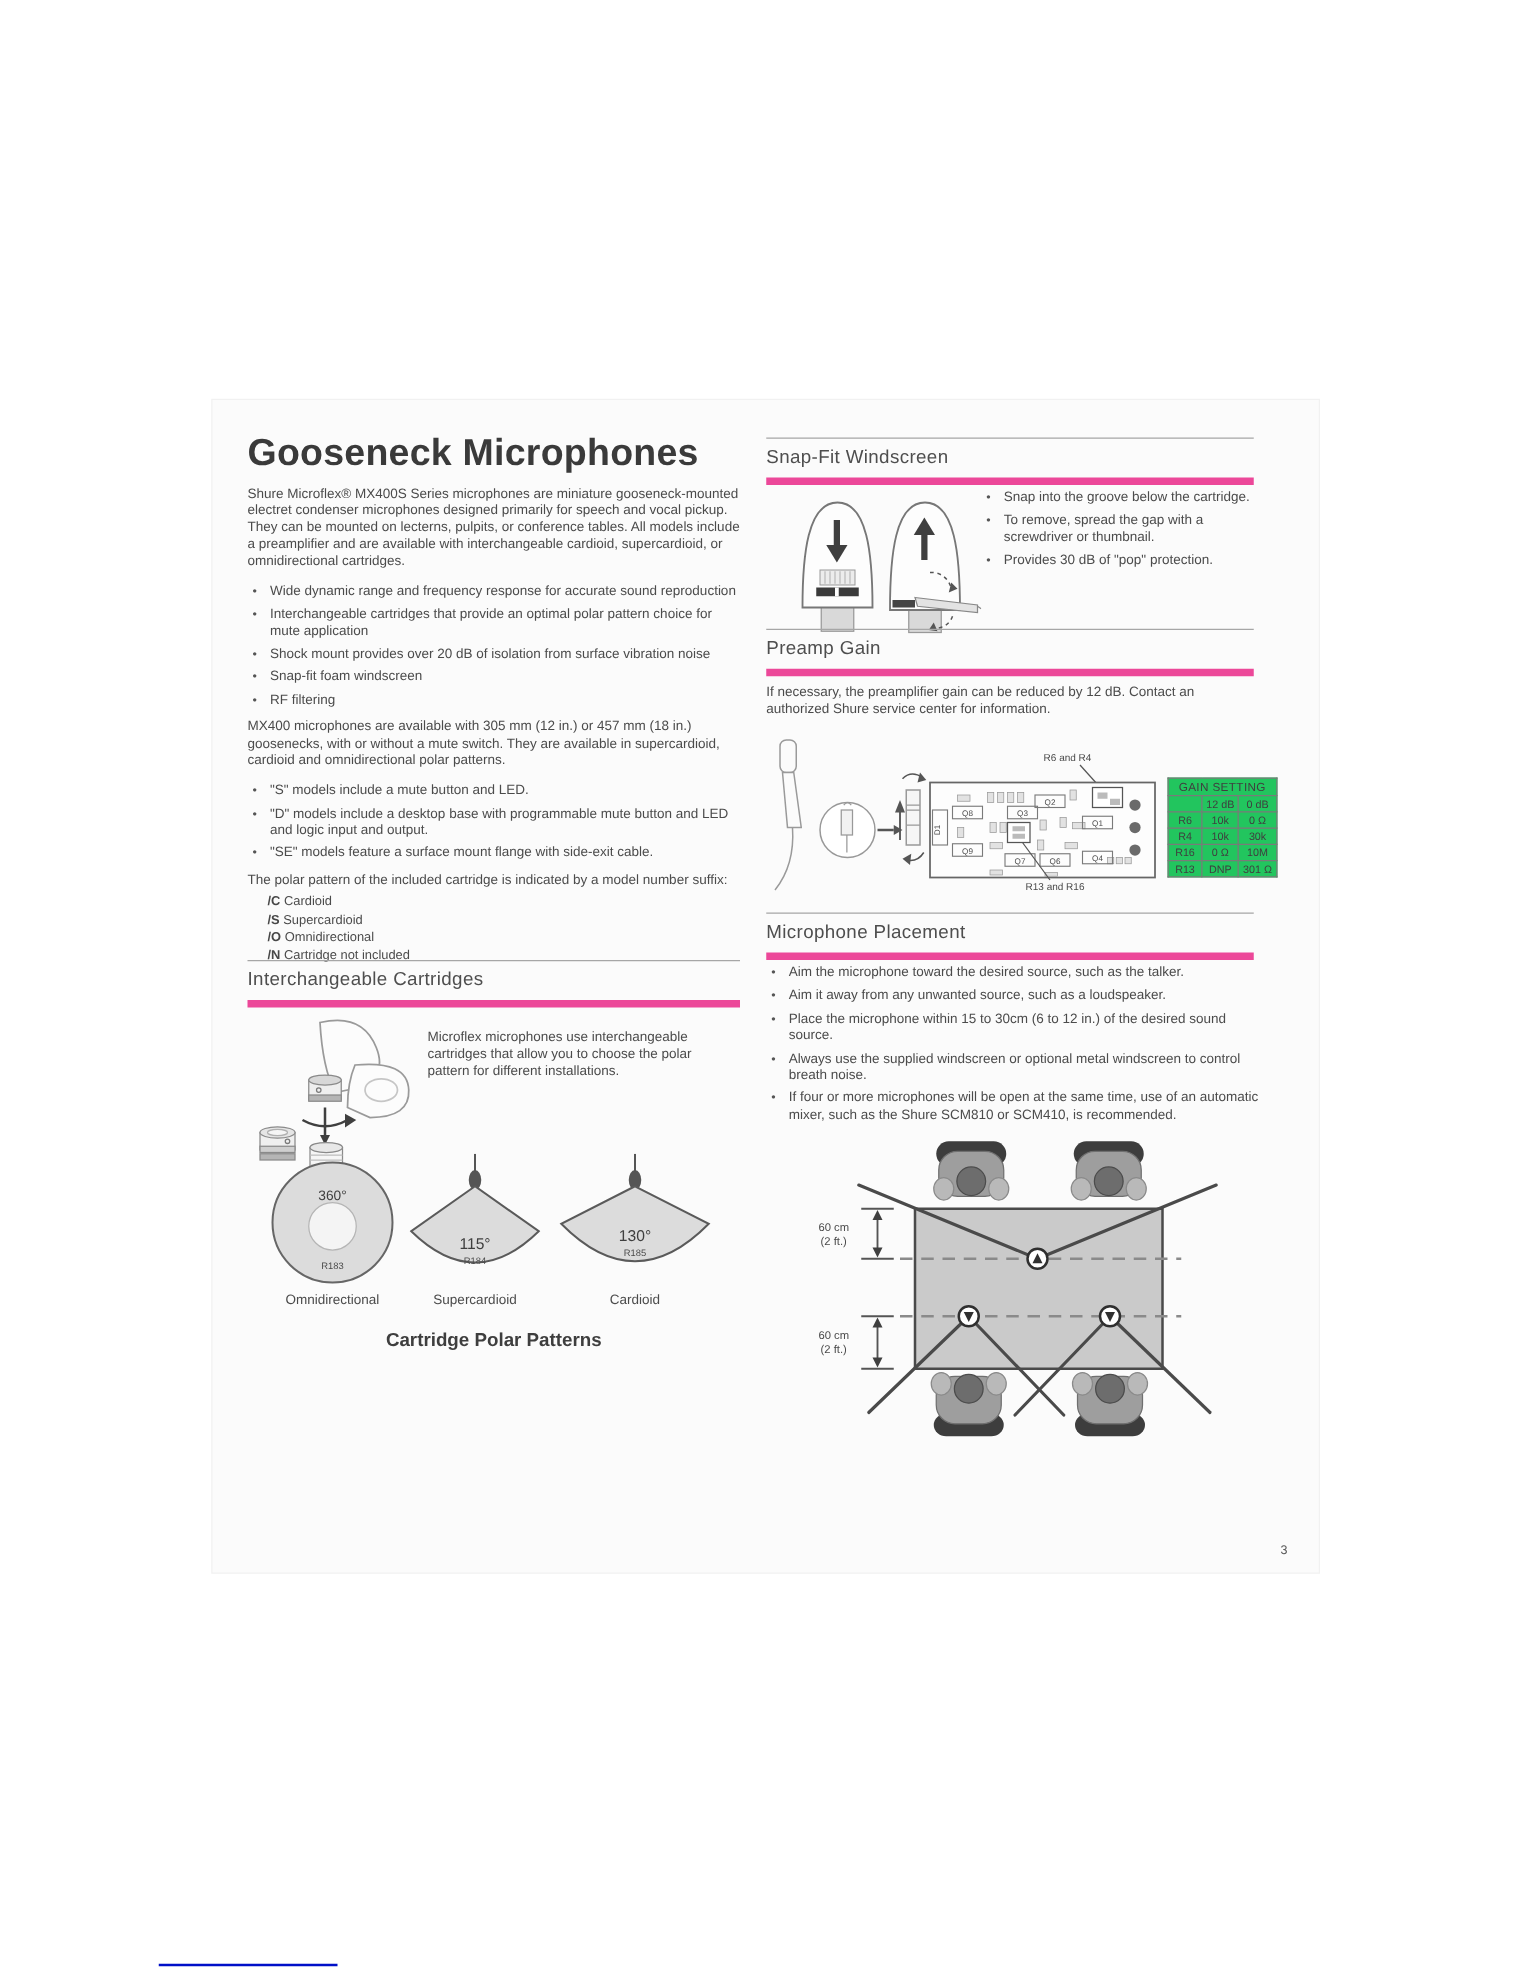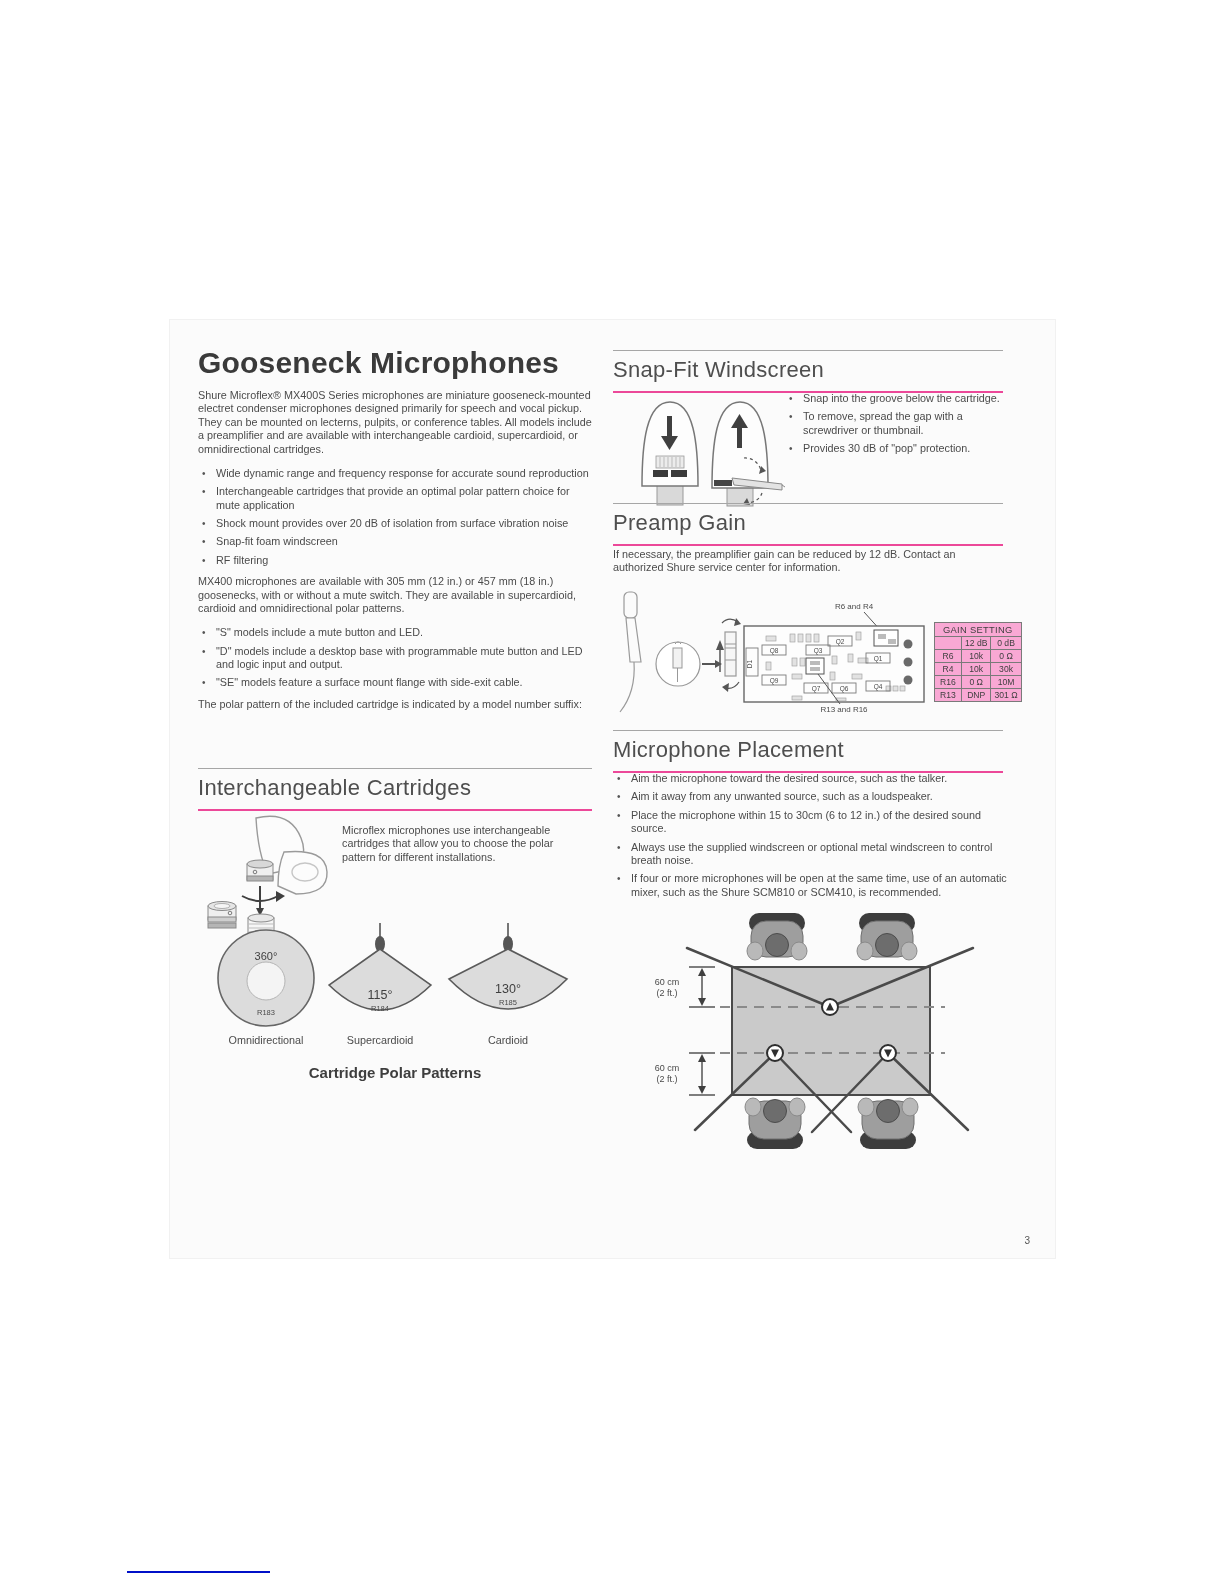--- a/index.html
+++ b/index.html
@@ -19,27 +19,27 @@
   .body-text { font-size:10.8px; line-height:1.24; color:#4b4b4b; }
   .para { margin:0 0 11px 0; }
   .bullet-list { margin:0 0 8px 0; }
   .bullet-item { display:flex; margin:0 0 5px 0; }
   .bullet-marker { width:14px; flex:0 0 14px; text-align:left; padding-left:4px; color:#555; font-size:10px; line-height:1.3; }
   .bullet-text { flex:1; }
   .suffix-list { margin:4px 0 0 16px; font-size:10.3px; line-height:1.3; }
   .suffix-row { margin-bottom:1px; }
   .suffix-code { font-weight:bold; color:#474747; }
   .sec-head {
-    border-top:1px solid #a6a6a6; border-bottom:2px solid #ec4899;
-    padding:6px 0 8px 0; font-size:22px; font-weight:400; color:#4e4e4e;
+    border-top:1px solid #a6a6a6; border-bottom:6px solid #ec4899;
+    padding:6px 0 8px 0; font-size:15px; font-weight:400; color:#4e4e4e;
     letter-spacing:0.3px;
   }
   .pattern-label { font-size:10.8px; color:#4b4b4b; text-align:center; }
   .caption { font-size:15px; font-weight:bold; color:#3e3e3e; text-align:center; }
-  .gain-table { border-collapse:collapse; font-size:8.6px; color:#3f3f3f; background:#f9a8d4; }
+  .gain-table { border-collapse:collapse; font-size:8.6px; color:#3f3f3f; background:#22c55e; }
   .gain-table td { border:1px solid #7a7a7a; text-align:center; padding:1px 3px; min-width:20px; height:10px; }
   .gt-title { font-size:9.4px; letter-spacing:0.3px; }
   .page-num { font-size:10px; color:#555; text-align:right; }
   .footer-line { position:absolute; left:127px; top:1571px; width:143px; height:2px; background:#0010c8; }
   svg text { font-family:"Liberation Sans", sans-serif; }
 </style>
 </head>
 <body>
 
 <div class="page">
@@ -83,20 +83,38 @@
         <span class="bullet-text body-text">"D" models include a desktop base with programmable mute button and LED and logic input and output.</span>
       </div>
       <div class="bullet-item">
         <span class="bullet-marker">•</span>
         <span class="bullet-text body-text">"SE" models feature a surface mount flange with side-exit cable.</span>
       </div>
     </div>
 
     <p class="body-text" style="margin:0 0 4px 0;">The polar pattern of the included cartridge is indicated by a model number suffix:</p>
 
+    <div class="suffix-list">
+      <div class="suffix-row">
+        <span class="suffix-code">/C</span>
+        <span>Cardioid</span>
+      </div>
+      <div class="suffix-row">
+        <span class="suffix-code">/S</span>
+        <span>Supercardioid</span>
+      </div>
+      <div class="suffix-row">
+        <span class="suffix-code">/O</span>
+        <span>Omnidirectional</span>
+      </div>
+      <div class="suffix-row">
+        <span class="suffix-code">/N</span>
+        <span>Cartridge not included</span>
+      </div>
+    </div>
   </div>
 
   <div class="abs sec-head" style="left:28px; top:448px; width:394px;">Interchangeable Cartridges</div>
 
   <svg class="abs" style="left:28px; top:494px;" width="135" height="142" viewBox="0 0 135 142">
     <g fill="#fcfcfc" stroke="#9a9a9a" stroke-width="1.4">
       <path d="M58,4 Q92,-4 103,24 Q112,46 90,56 L70,60 Q60,40 58,4 Z"></path>
       <path d="M86,38 Q128,34 129,58 Q130,80 98,80 L80,72 Q80,52 86,38 Z"></path>
       <ellipse cx="107" cy="58" rx="13" ry="9" fill="none" stroke="#c6c6c6"></ellipse>
     </g>

